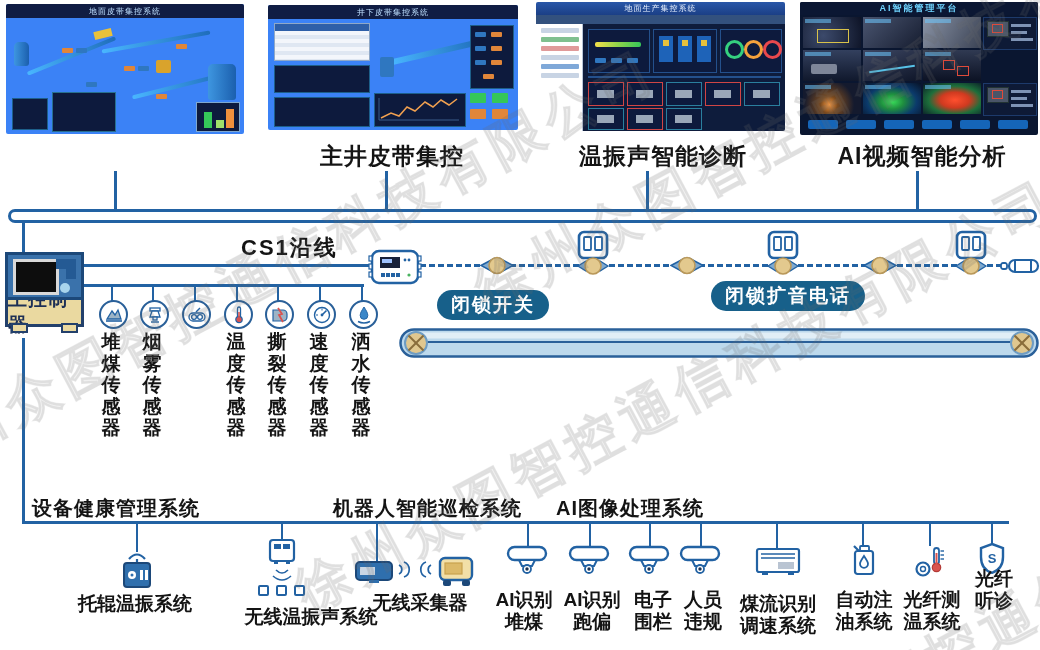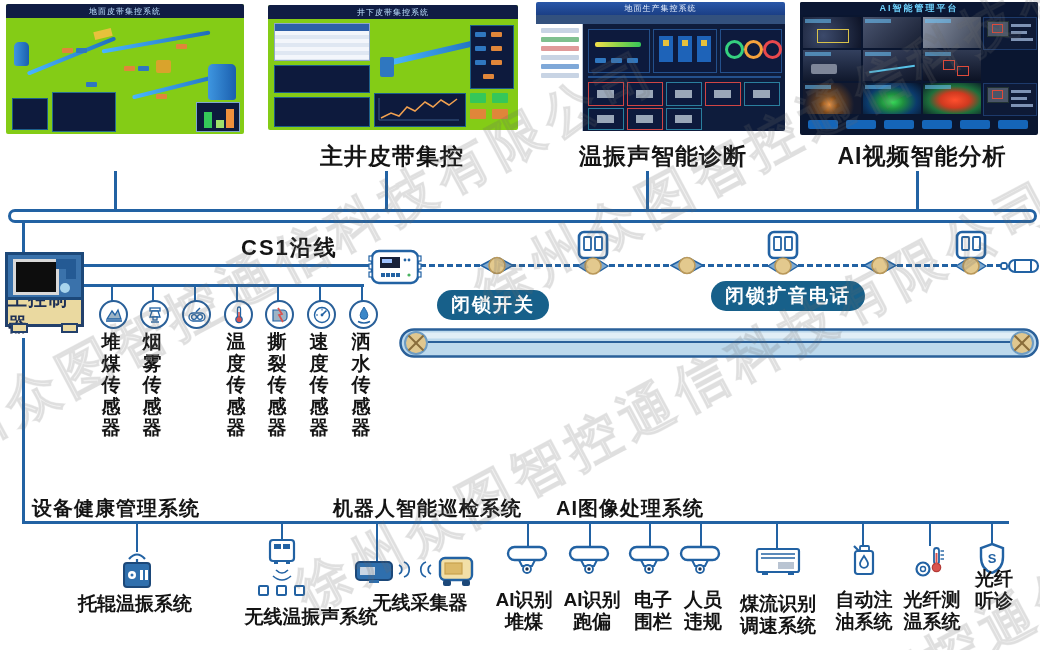--- a/index.html
+++ b/index.html
@@ -37,21 +37,21 @@
   
   .sensor-node{position:absolute;width:25px;height:25px;border:2.5px solid #2a6099;border-radius:50%;
                background:#fff;display:flex;align-items:center;justify-content:center;}
   .node{position:absolute;width:7px;height:7px;border:2px solid #2262a3;border-radius:2px;background:#fff;}
   
   .wm{position:absolute;font-size:54px;font-weight:700;letter-spacing:7px;white-space:nowrap;
       color:rgba(110,110,110,0.10);-webkit-text-stroke:1px rgba(110,110,110,0.13);
       transform:rotate(-28deg);pointer-events:none;z-index:40;}
   
   .shot{position:absolute;overflow:hidden;border-radius:2px;}
-  .dk{background:#84cc16;}
+  .dk{background:#3b82f6;}
   .shot .hd{position:absolute;left:0;top:0;right:0;height:14px;background:#101d44;
             display:flex;align-items:center;justify-content:center;}
   .shot .hd span{font-size:8px;color:#bfe0ff;letter-spacing:1px;white-space:nowrap;}
   .belt-deco{position:absolute;height:4px;background:linear-gradient(90deg,#49b6ff,#1f6dbb);border-radius:2px;}
   .chip{position:absolute;width:11px;height:5px;border-radius:1px;}
   .co{background:#e0863a;}
   .cb{background:#2f77c0;}
   .cg{background:#35c759;}
   .panel{position:absolute;border:1px solid #1d5f8a;background:#0d1a3d;}
   .silo{position:absolute;background:linear-gradient(90deg,#3e96e0,#1b5fae);border-radius:5px 5px 3px 3px;}

